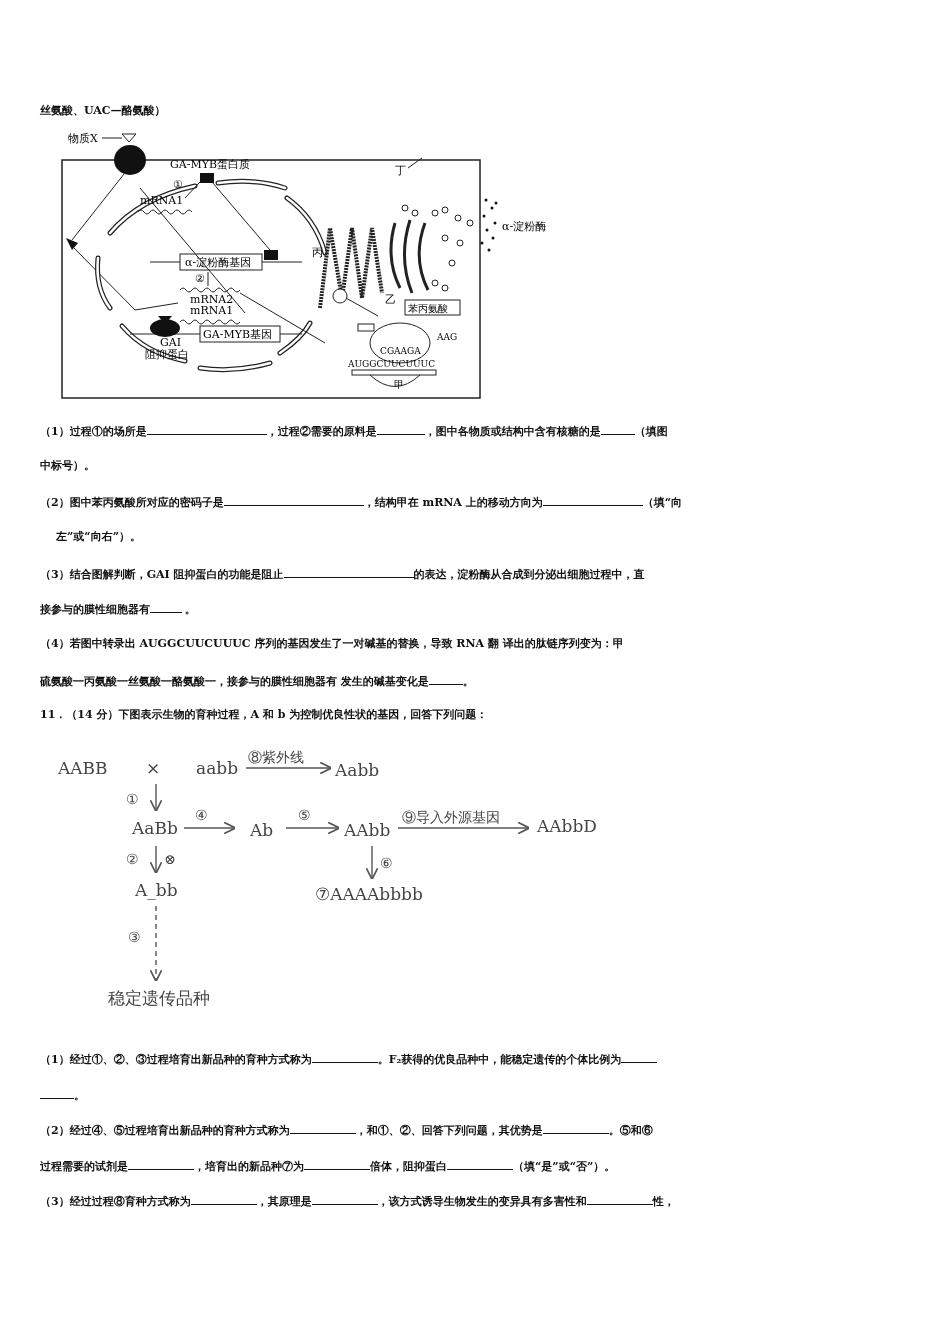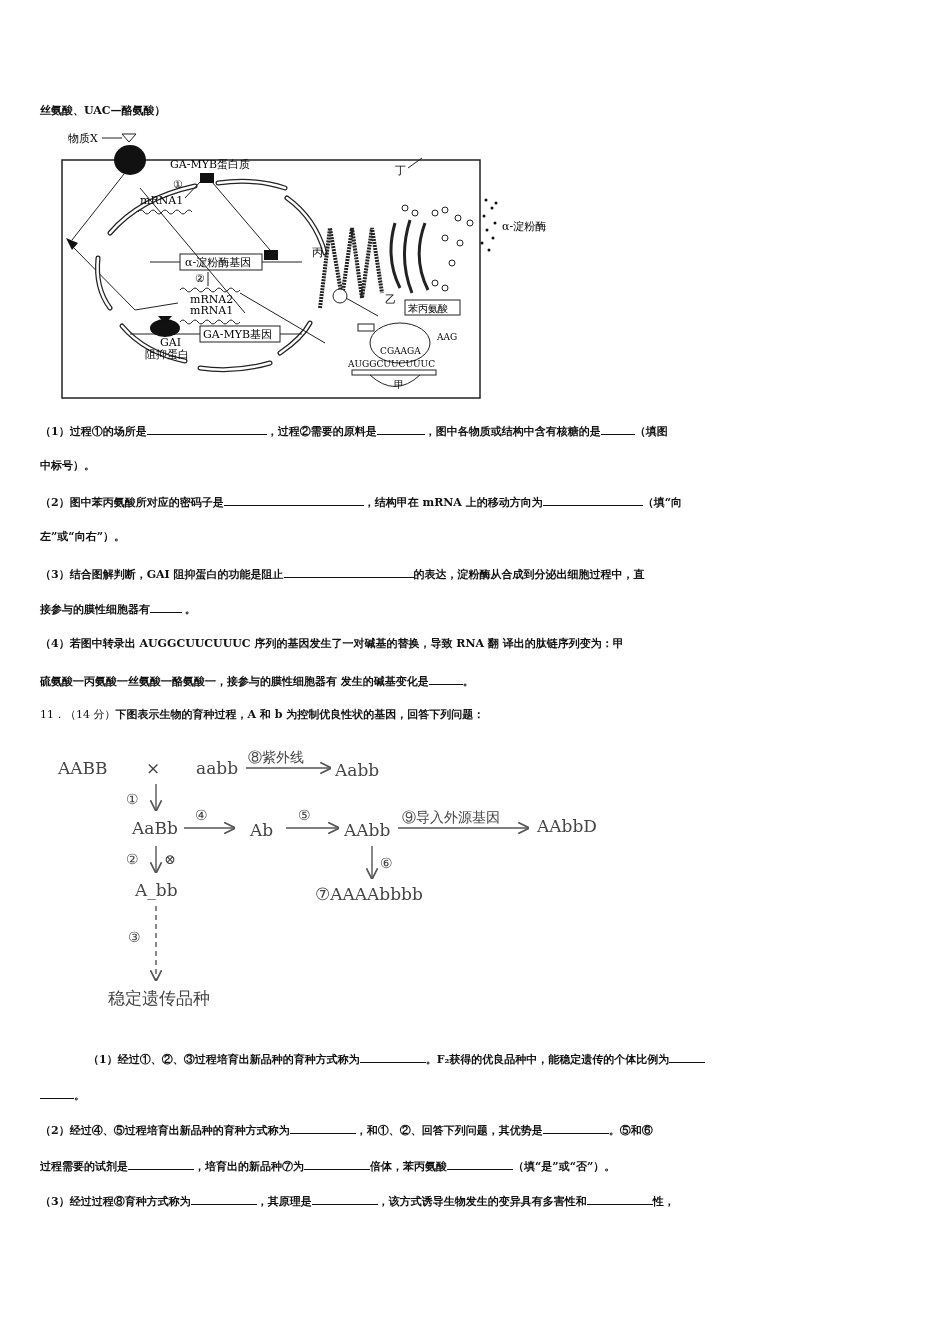--- a/index.html
+++ b/index.html
@@ -5,21 +5,21 @@
   html, body { margin: 0; padding: 0; background: #ffffff; }
   body {
     width: 950px; height: 1344px; position: relative; overflow: hidden;
     font-family: "DejaVu Serif", "Liberation Serif", serif;
     color: #111;
   }
   .line {
     position: absolute; left: 40px; font-size: 11px; line-height: 20px;
     white-space: nowrap; font-weight: bold;
   }
-  .line .n { font-weight: normal; }
+  .line .n { font-weight: bold; }
   .blank { display: inline-block; border-bottom: 1px solid #111; height: 14px; vertical-align: baseline; }
   .fig { position: absolute; }
   .fig text { font-family: "DejaVu Serif", "Liberation Serif", serif; }
 </style>
 </head>
 <body>
 
 <div class="line" style="top:101px;">丝氨酸、UAC—酪氨酸）</div>
 
 <svg class="fig" style="left:40px; top:128px;" width="540" height="275" viewBox="0 0 540 275">
@@ -134,21 +134,21 @@
 </svg>
 
 <div class="line" style="top:420px;text-align:right;">
   <span>（1）过程①的场所是</span><span class="blank" style="width:120px;"></span><span>，过程②需要的原料是</span><span class="blank" style="width:48px;"></span><span>，图中各物质或结构中含有核糖的是</span><span class="blank" style="width:34px;"></span><span>（填图</span>
 </div>
 <div class="line" style="top:456px;">中标号）。</div>
 
 <div class="line" style="top:491px;">
   <span>（2）图中苯丙氨酸所对应的密码子是</span><span class="blank" style="width:140px;"></span><span>，结构甲在 mRNA 上的移动方向为</span><span class="blank" style="width:100px;"></span><span>（填“向</span>
 </div>
-<div class="line" style="top:527px;">左”或“向右”）。</div>
+<div class="line" style="top:527px;margin-left:16px;">左”或“向右”）。</div>
 
 <div class="line" style="top:563px;">
   <span>（3）结合图解判断，GAI 阻抑蛋白的功能是阻止</span><span class="blank" style="width:130px;"></span><span>的表达，淀粉酶从合成到分泌出细胞过程中，直</span>
 </div>
 <div class="line" style="top:598px;font-family:Liberation Serif, serif;">
   <span>接参与的膜性细胞器有</span><span class="blank" style="width:32px;"></span><span> 。</span>
 </div>
 
 <div class="line" style="top:634px;">（4）若图中转录出 AUGGCUUCUUUC 序列的基因发生了一对碱基的替换，导致 RNA 翻 译出的肽链序列变为：甲</div>
 <div class="line" style="top:670px;">
@@ -194,29 +194,29 @@
     <line x1="106" y1="42" x2="106" y2="68" marker-end="url(#ah)"></line>
     <line x1="134" y1="86" x2="184" y2="86" marker-end="url(#ah)"></line>
     <line x1="236" y1="86" x2="288" y2="86" marker-end="url(#ah)"></line>
     <line x1="348" y1="86" x2="478" y2="86" marker-end="url(#ah)"></line>
     <line x1="106" y1="104" x2="106" y2="130" marker-end="url(#ah)"></line>
     <line x1="322" y1="104" x2="322" y2="136" marker-end="url(#ah)"></line>
     <line x1="106" y1="164" x2="106" y2="238" stroke-dasharray="5 4" marker-end="url(#ah)"></line>
   </g>
 </svg>
 
-<div class="line" style="top:1048px;margin-left:48px;">
+<div class="line" style="top:1048px;">
   <span>（1）经过①、②、③过程培育出新品种的育种方式称为</span><span class="blank" style="width:66px;"></span><span>。F₂获得的优良品种中，能稳定遗传的个体比例为</span><span class="blank" style="width:36px;"></span>
 </div>
 <div class="line" style="top:1084px;">
   <span class="blank" style="width:34px;"></span><span>。</span>
 </div>
 
 <div class="line" style="top:1119px;">
   <span>（2）经过④、⑤过程培育出新品种的育种方式称为</span><span class="blank" style="width:66px;"></span><span>，和①、②、回答下列问题，其优势是</span><span class="blank" style="width:66px;"></span><span>。⑤和⑥</span>
 </div>
 <div class="line" style="top:1155px;">
-  <span>过程需要的试剂是</span><span class="blank" style="width:66px;"></span><span>，培育出的新品种⑦为</span><span class="blank" style="width:66px;"></span><span>倍体，苯丙氨酸</span><span class="blank" style="width:66px;"></span><span>（填“是”或“否”）。</span>
+  <span>过程需要的试剂是</span><span class="blank" style="width:66px;"></span><span>，培育出的新品种⑦为</span><span class="blank" style="width:66px;"></span><span>倍体，阻抑蛋白</span><span class="blank" style="width:66px;"></span><span>（填“是”或“否”）。</span>
 </div>
 
 <div class="line" style="top:1190px;">
   <span>（3）经过过程⑧育种方式称为</span><span class="blank" style="width:66px;"></span><span>，其原理是</span><span class="blank" style="width:66px;"></span><span>，该方式诱导生物发生的变异具有多害性和</span><span class="blank" style="width:66px;"></span><span>性，</span>
 </div>
 
 </body></html>

